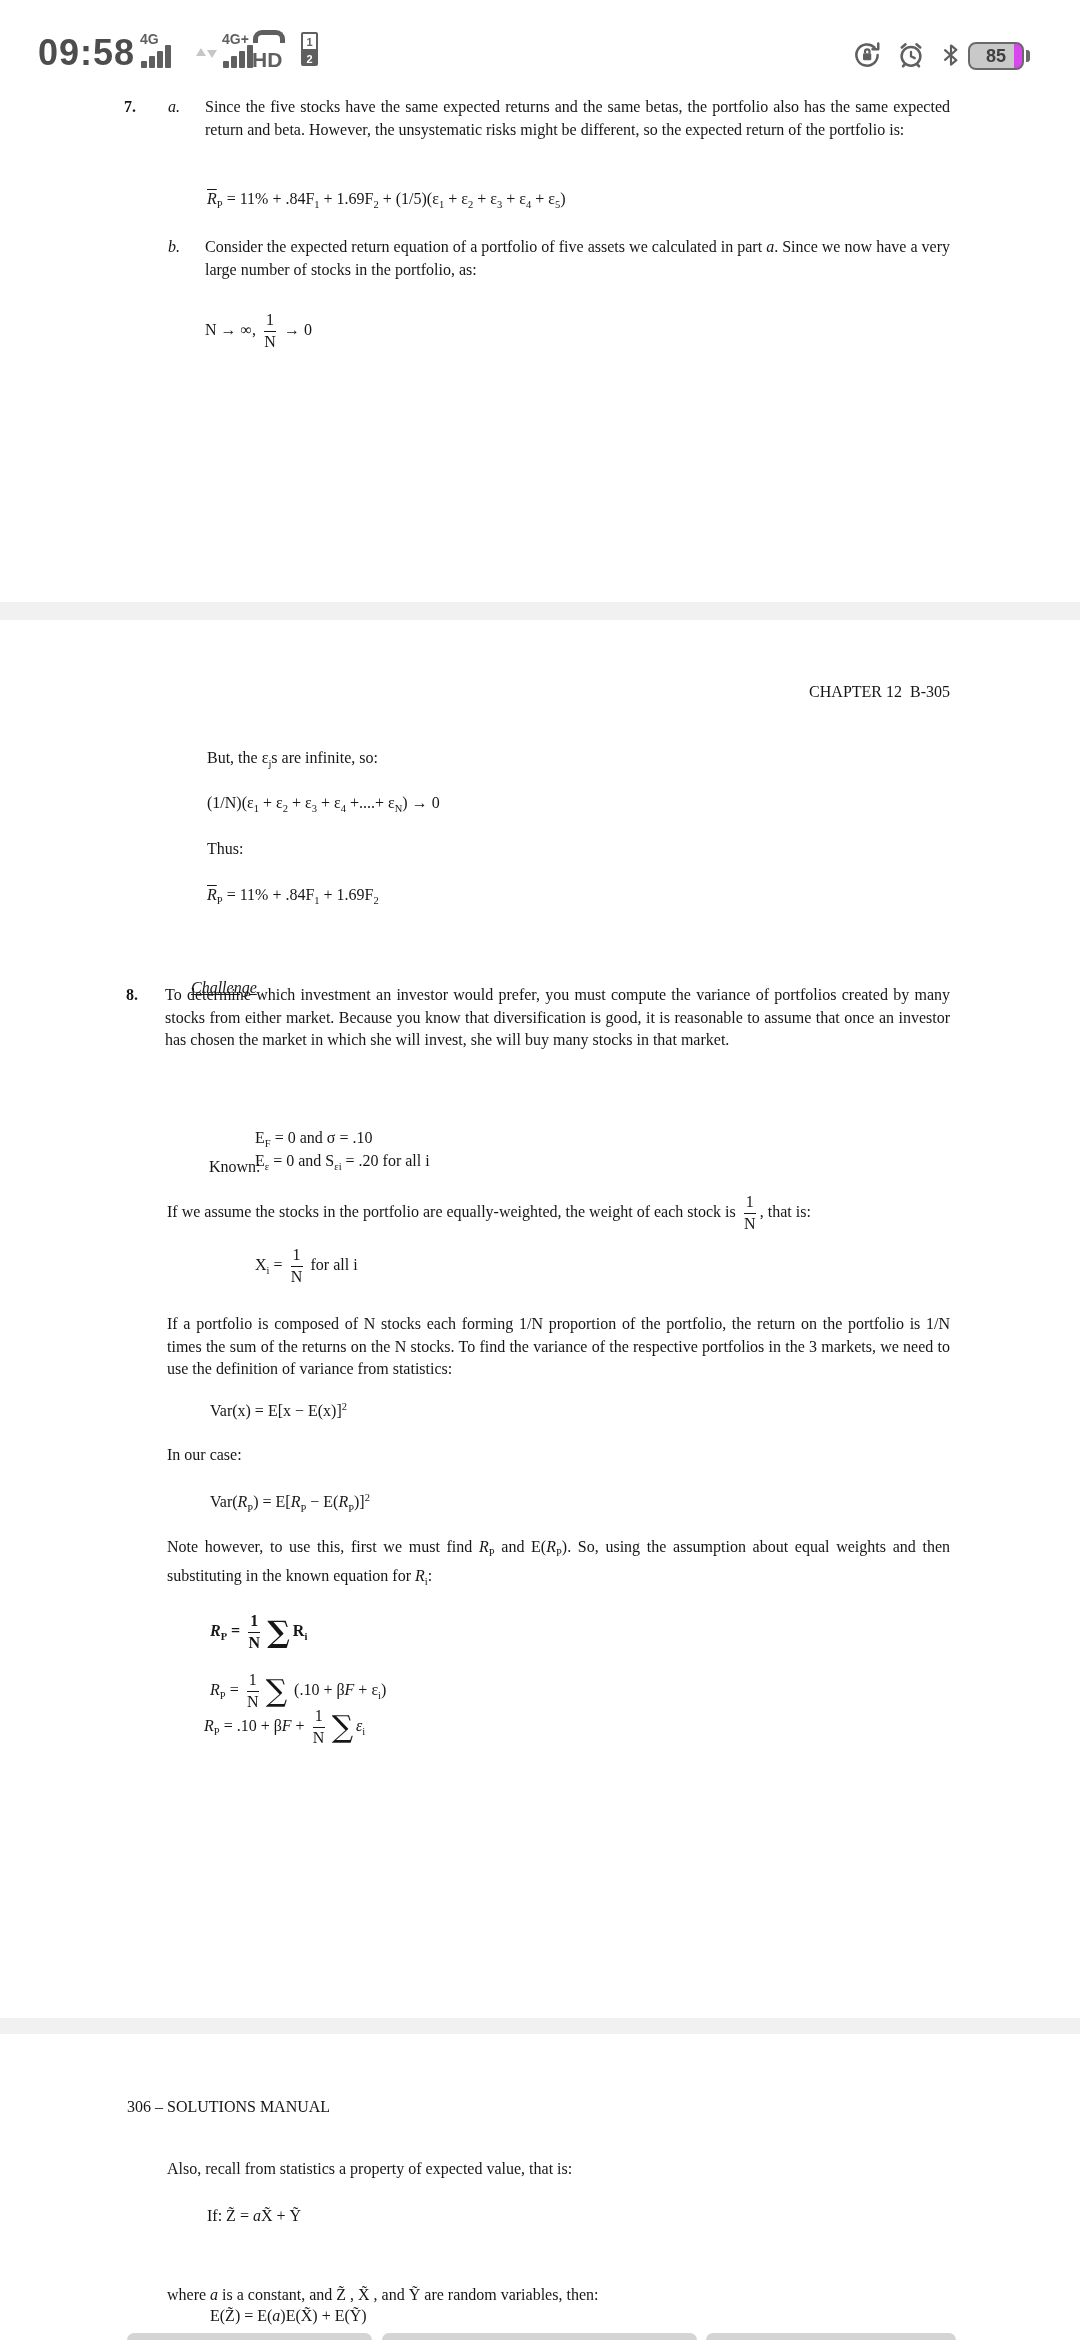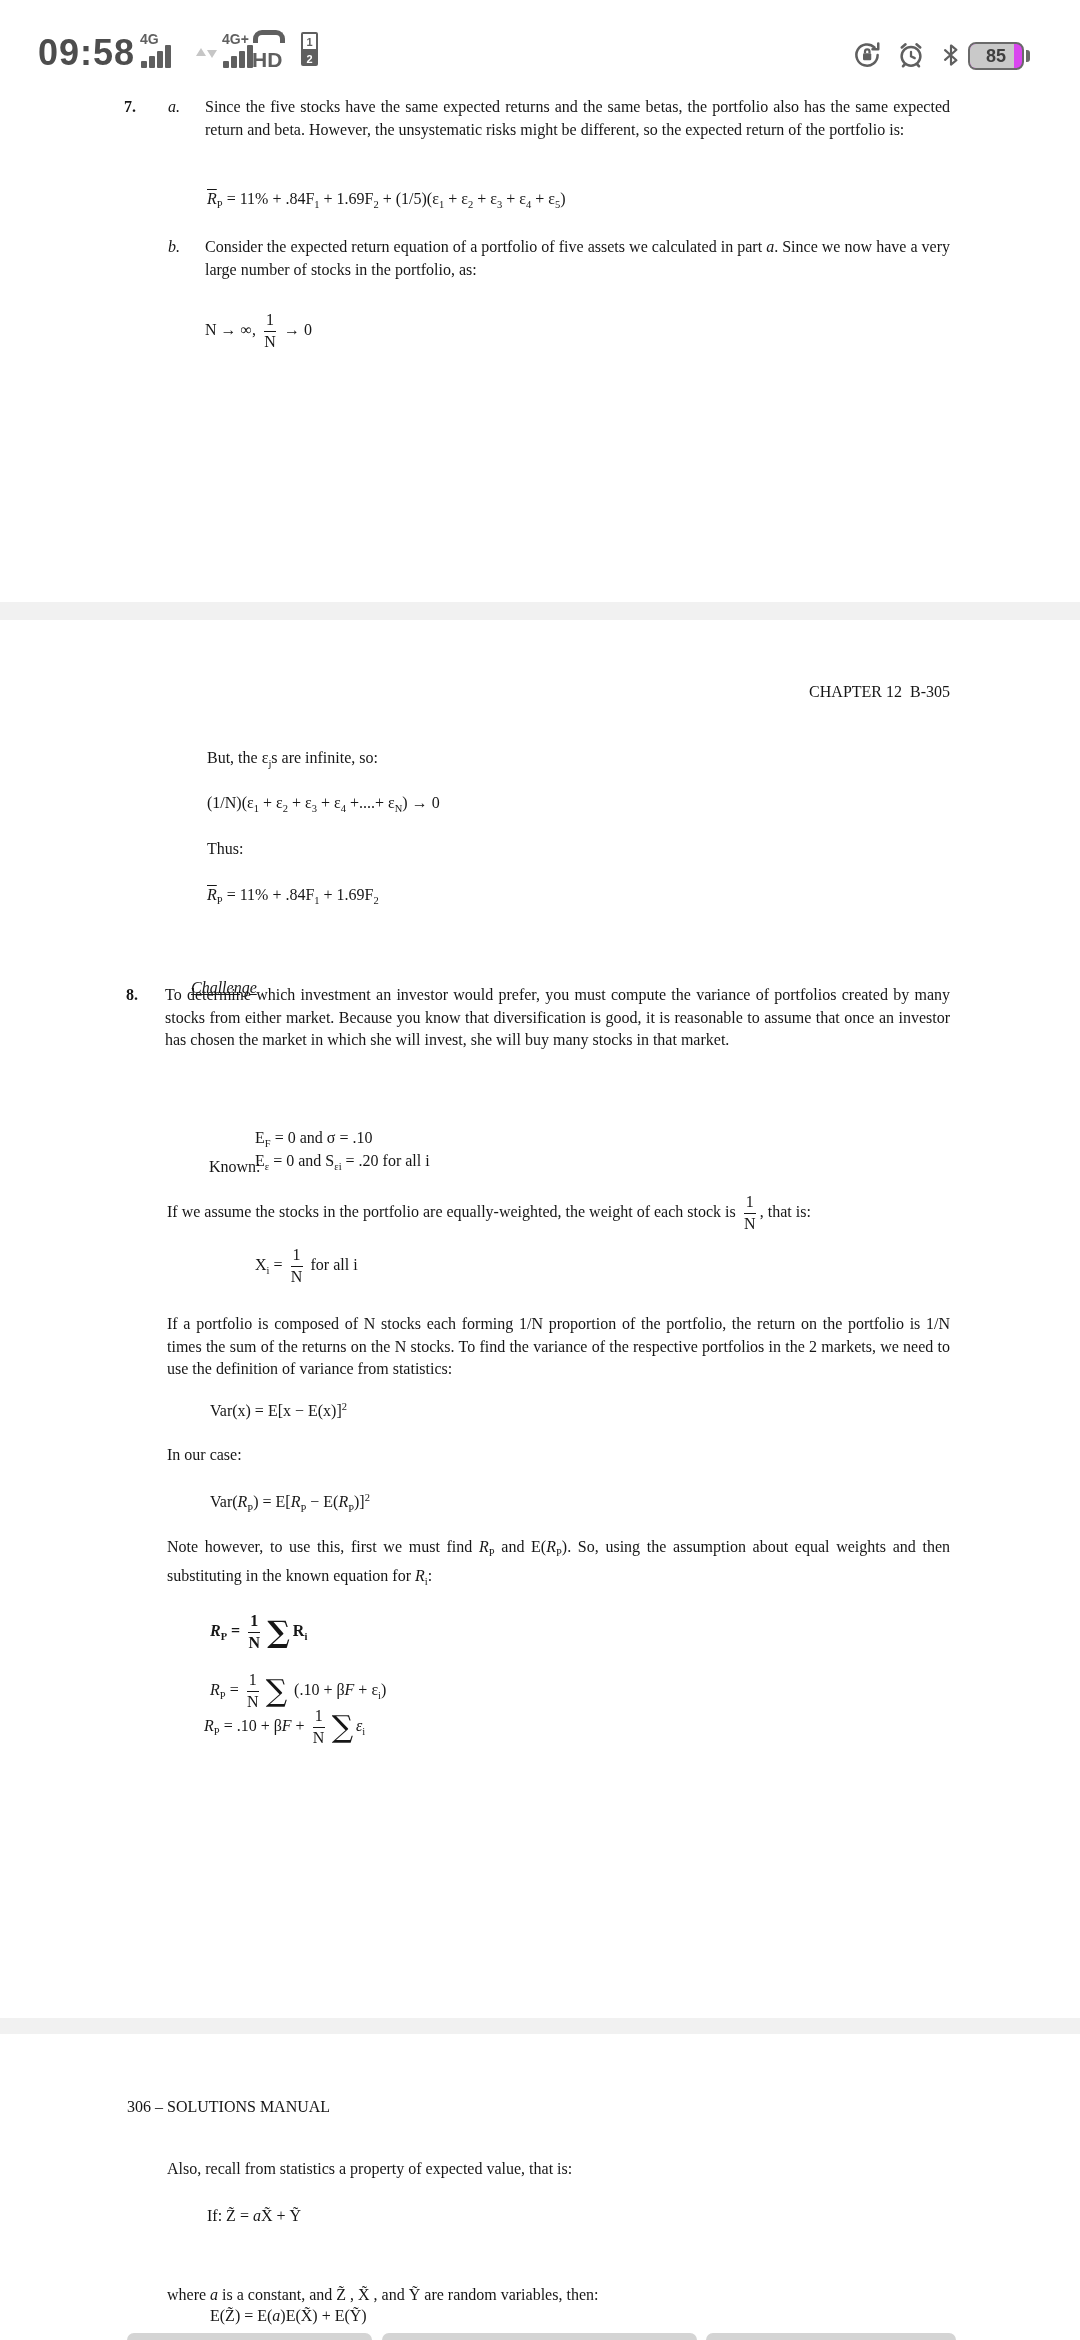--- a/index.html
+++ b/index.html
@@ -154,21 +154,21 @@
   <div class="tx bold" style="left:126px; top:892px;">8.</div>
   <div class="para" style="left:165px; top:892px; width:785px;">To determine which investment an investor would prefer, you must compute the variance of portfolios created by many stocks from either market. Because you know that diversification is good, it is reasonable to assume that once an investor has chosen the market in which she will invest, she will buy many stocks in that market.</div>
 
   <div class="tx" style="left:209px; top:1064px;text-align:center;">Known:</div>
   <div class="tx" style="left:255px; top:1035px;">E<sub>F</sub> = 0 and σ = .10</div>
   <div class="tx" style="left:255px; top:1058px;">E<sub>ε</sub> = 0 and S<sub>εi</sub> = .20 for all i</div>
 
   <div class="fx50" style="position:absolute; left:167px; top:1095px;">If we assume the stocks in the portfolio are equally-weighted, the weight of each stock is <span class="frac"><span class="ft">1</span><span class="fb">N</span></span>, that is:</div>
   <div class="fx50" style="position:absolute; left:255px; top:1148px;">X<sub>i</sub> = <span class="frac"><span class="ft">1</span><span class="fb">N</span></span> for all i</div>
 
-  <div class="para" style="left:167px; top:1221px; width:783px;">If a portfolio is composed of N stocks each forming 1/N proportion of the portfolio, the return on the portfolio is 1/N times the sum of the returns on the N stocks. To find the variance of the respective portfolios in the 2 markets, we need to use the definition of variance from statistics:</div>
+  <div class="para" style="left:167px; top:1221px; width:783px;">If a portfolio is composed of N stocks each forming 1/N proportion of the portfolio, the return on the portfolio is 1/N times the sum of the returns on the N stocks. To find the variance of the respective portfolios in the 3 markets, we need to use the definition of variance from statistics:</div>
 
   <div class="tx" style="left:210px; top:1304px;">Var(x) = E[x − E(x)]<sup>2</sup></div>
   <div class="tx" style="left:167px; top:1352px;">In our case:</div>
   <div class="tx" style="left:210px; top:1395px;">Var(<i>R</i><sub>P</sub>) = E[<i>R</i><sub>P</sub> − E(<i>R</i><sub>P</sub>)]<sup>2</sup></div>
 
   <div class="para" style="left:167px; top:1444px; width:783px;">Note however, to use this, first we must find <i>R</i><sub>P</sub> and E(<i>R</i><sub>P</sub>). So, using the assumption about equal weights and then substituting in the known equation for <i>R</i><sub>i</sub>:</div>
 
   <div class="fx50" style="position:absolute; left:210px; top:1514px;font-weight:bold;"><i>R</i><sub>P</sub> = <span class="frac"><span class="ft">1</span><span class="fb">N</span></span><span class="sum">∑</span>R<sub>i</sub></div>
   <div class="fx50" style="position:absolute; left:210px; top:1565px;margin-top:8px;"><i>R</i><sub>P</sub> = <span class="frac"><span class="ft">1</span><span class="fb">N</span></span><span class="sum">∑</span> (.10 + β<i>F</i> + ε<sub>i</sub>)</div>
   <div class="fx50" style="position:absolute; left:204px; top:1609px;"><i>R</i><sub>P</sub> = .10 + β<i>F</i> + <span class="frac"><span class="ft">1</span><span class="fb">N</span></span><span class="sum">∑</span><i>ε</i><sub>i</sub></div>

